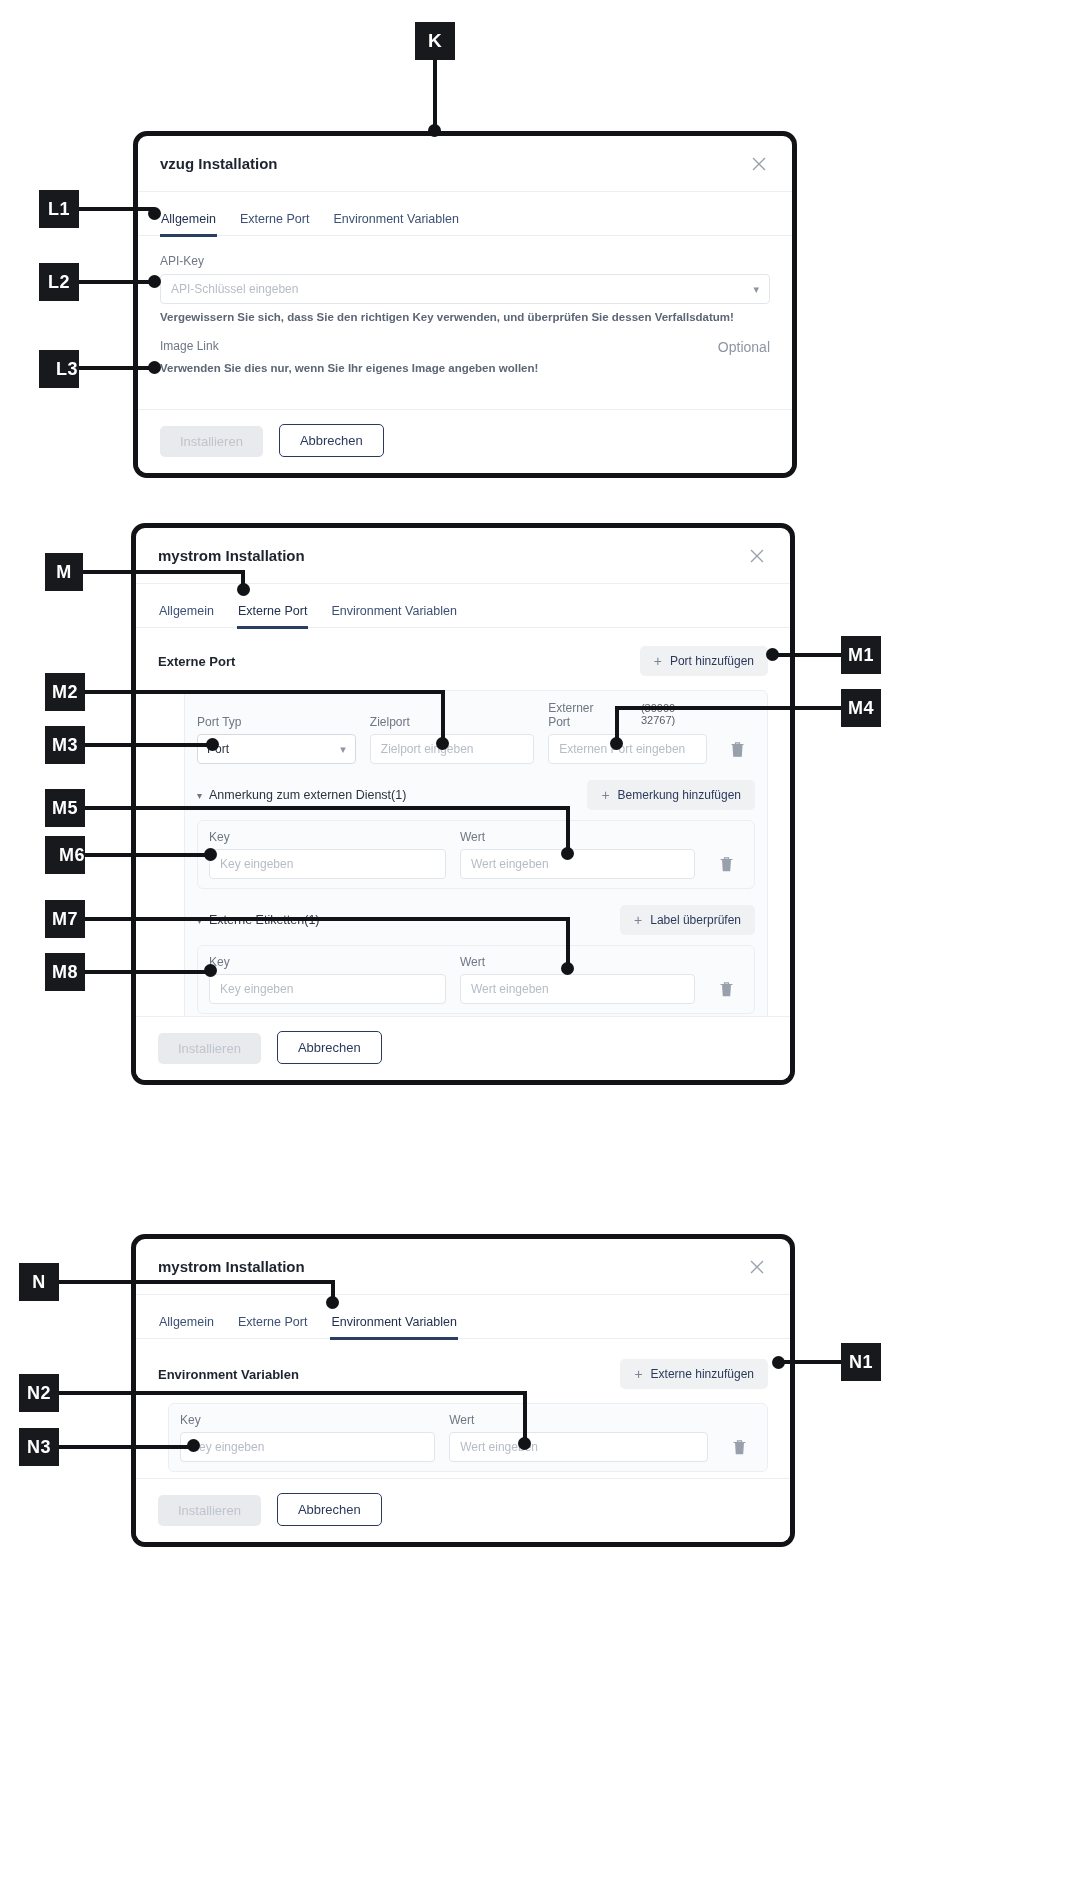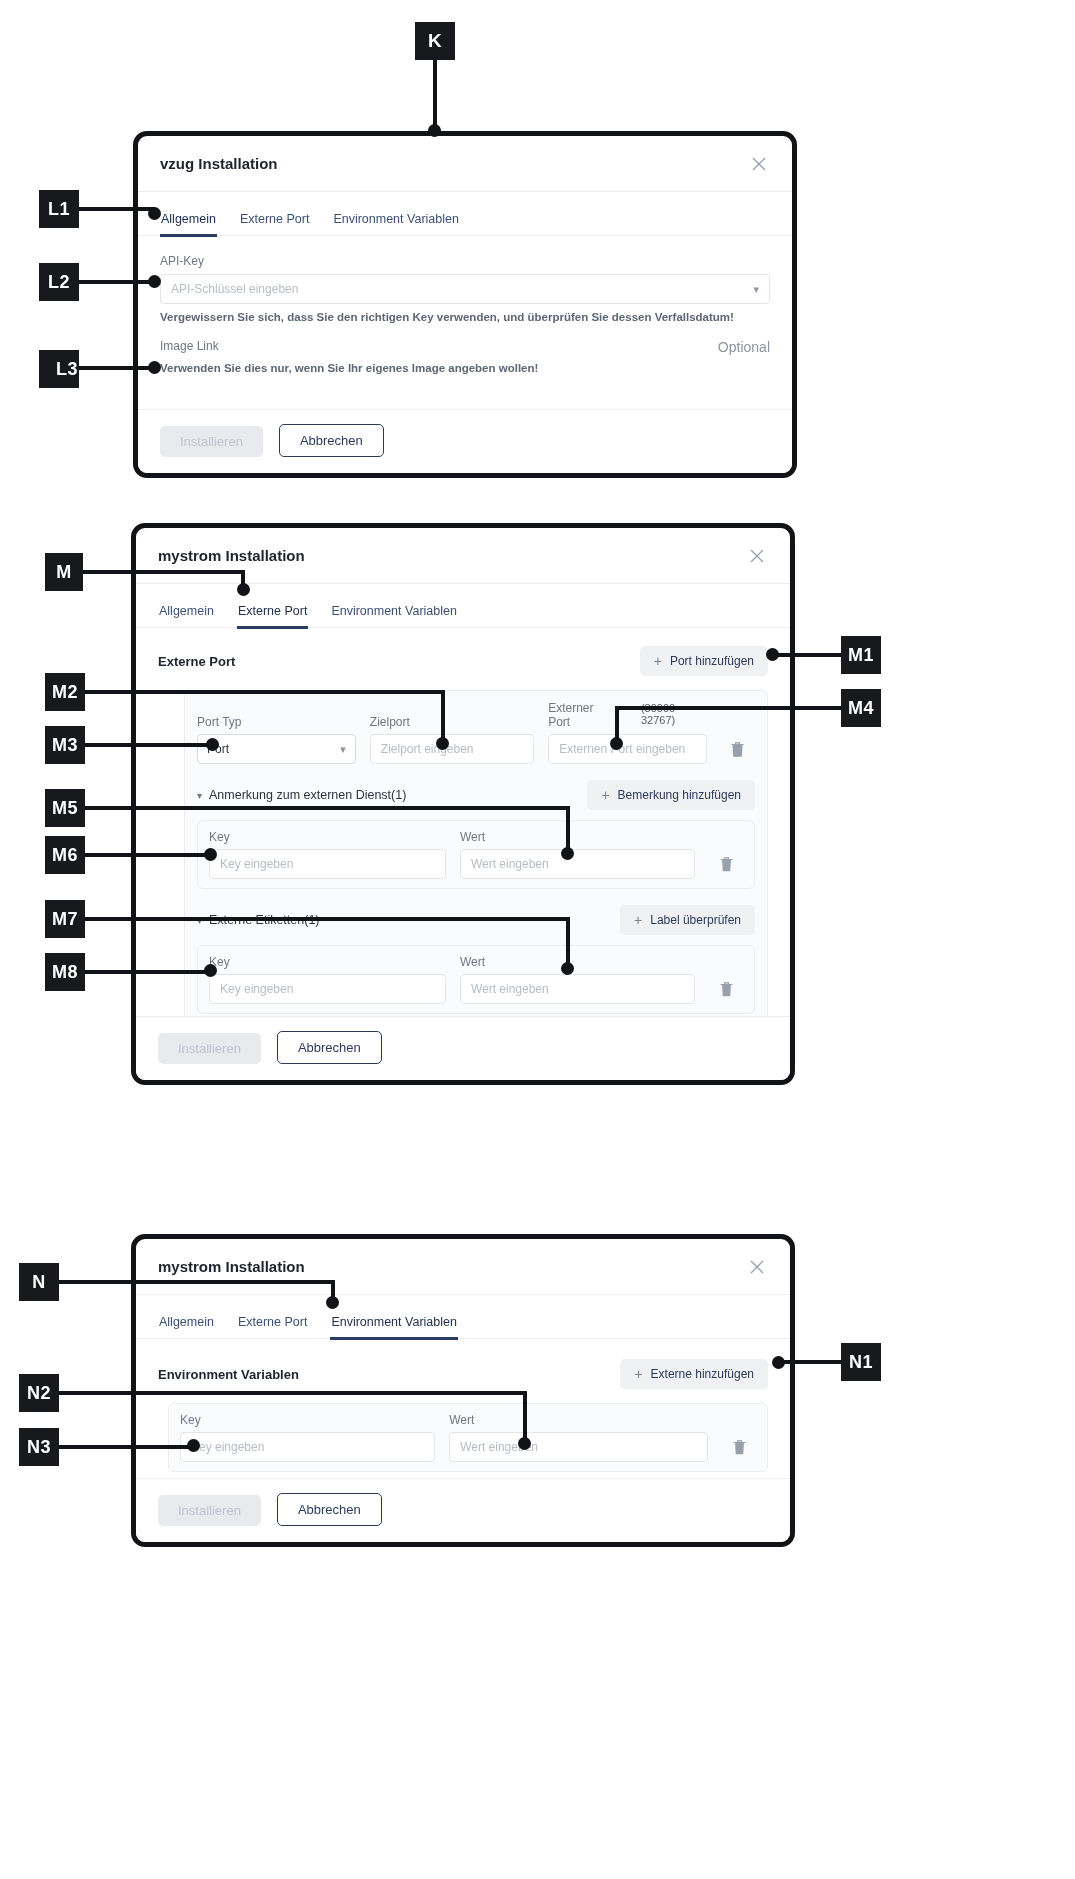--- a/index.html
+++ b/index.html
@@ -518,21 +518,21 @@
   <div class="leader leader-h" style="left:85px; top:743px; width:127px;"></div>
   <div class="dot" style="left:206px; top:738px;"></div>
 
   <div class="callout" style="left:45px; top:789px; width:40px; height:38px; font-size:18px;">
     <span>M5</span>
   </div>
   <div class="leader leader-h" style="left:85px; top:806px; width:483px;"></div>
   <div class="leader leader-v" style="left:566px; top:806px; height:44px;"></div>
   <div class="dot" style="left:561px; top:847px;"></div>
 
-  <div class="callout" style="left:45px; top:836px; width:40px; height:38px; font-size:18px;">
+  <div class="callout" style="left:45px; top:836px; width:40px; height:38px; font-size:18px;justify-content:flex-end;">
     <span>M6</span>
   </div>
   <div class="leader leader-h" style="left:85px; top:853px; width:125px;"></div>
   <div class="dot" style="left:204px; top:848px;"></div>
 
   <div class="callout" style="left:45px; top:900px; width:40px; height:38px; font-size:18px;">
     <span>M7</span>
   </div>
   <div class="leader leader-h" style="left:85px; top:917px; width:483px;"></div>
   <div class="leader leader-v" style="left:566px; top:917px; height:48px;"></div>

